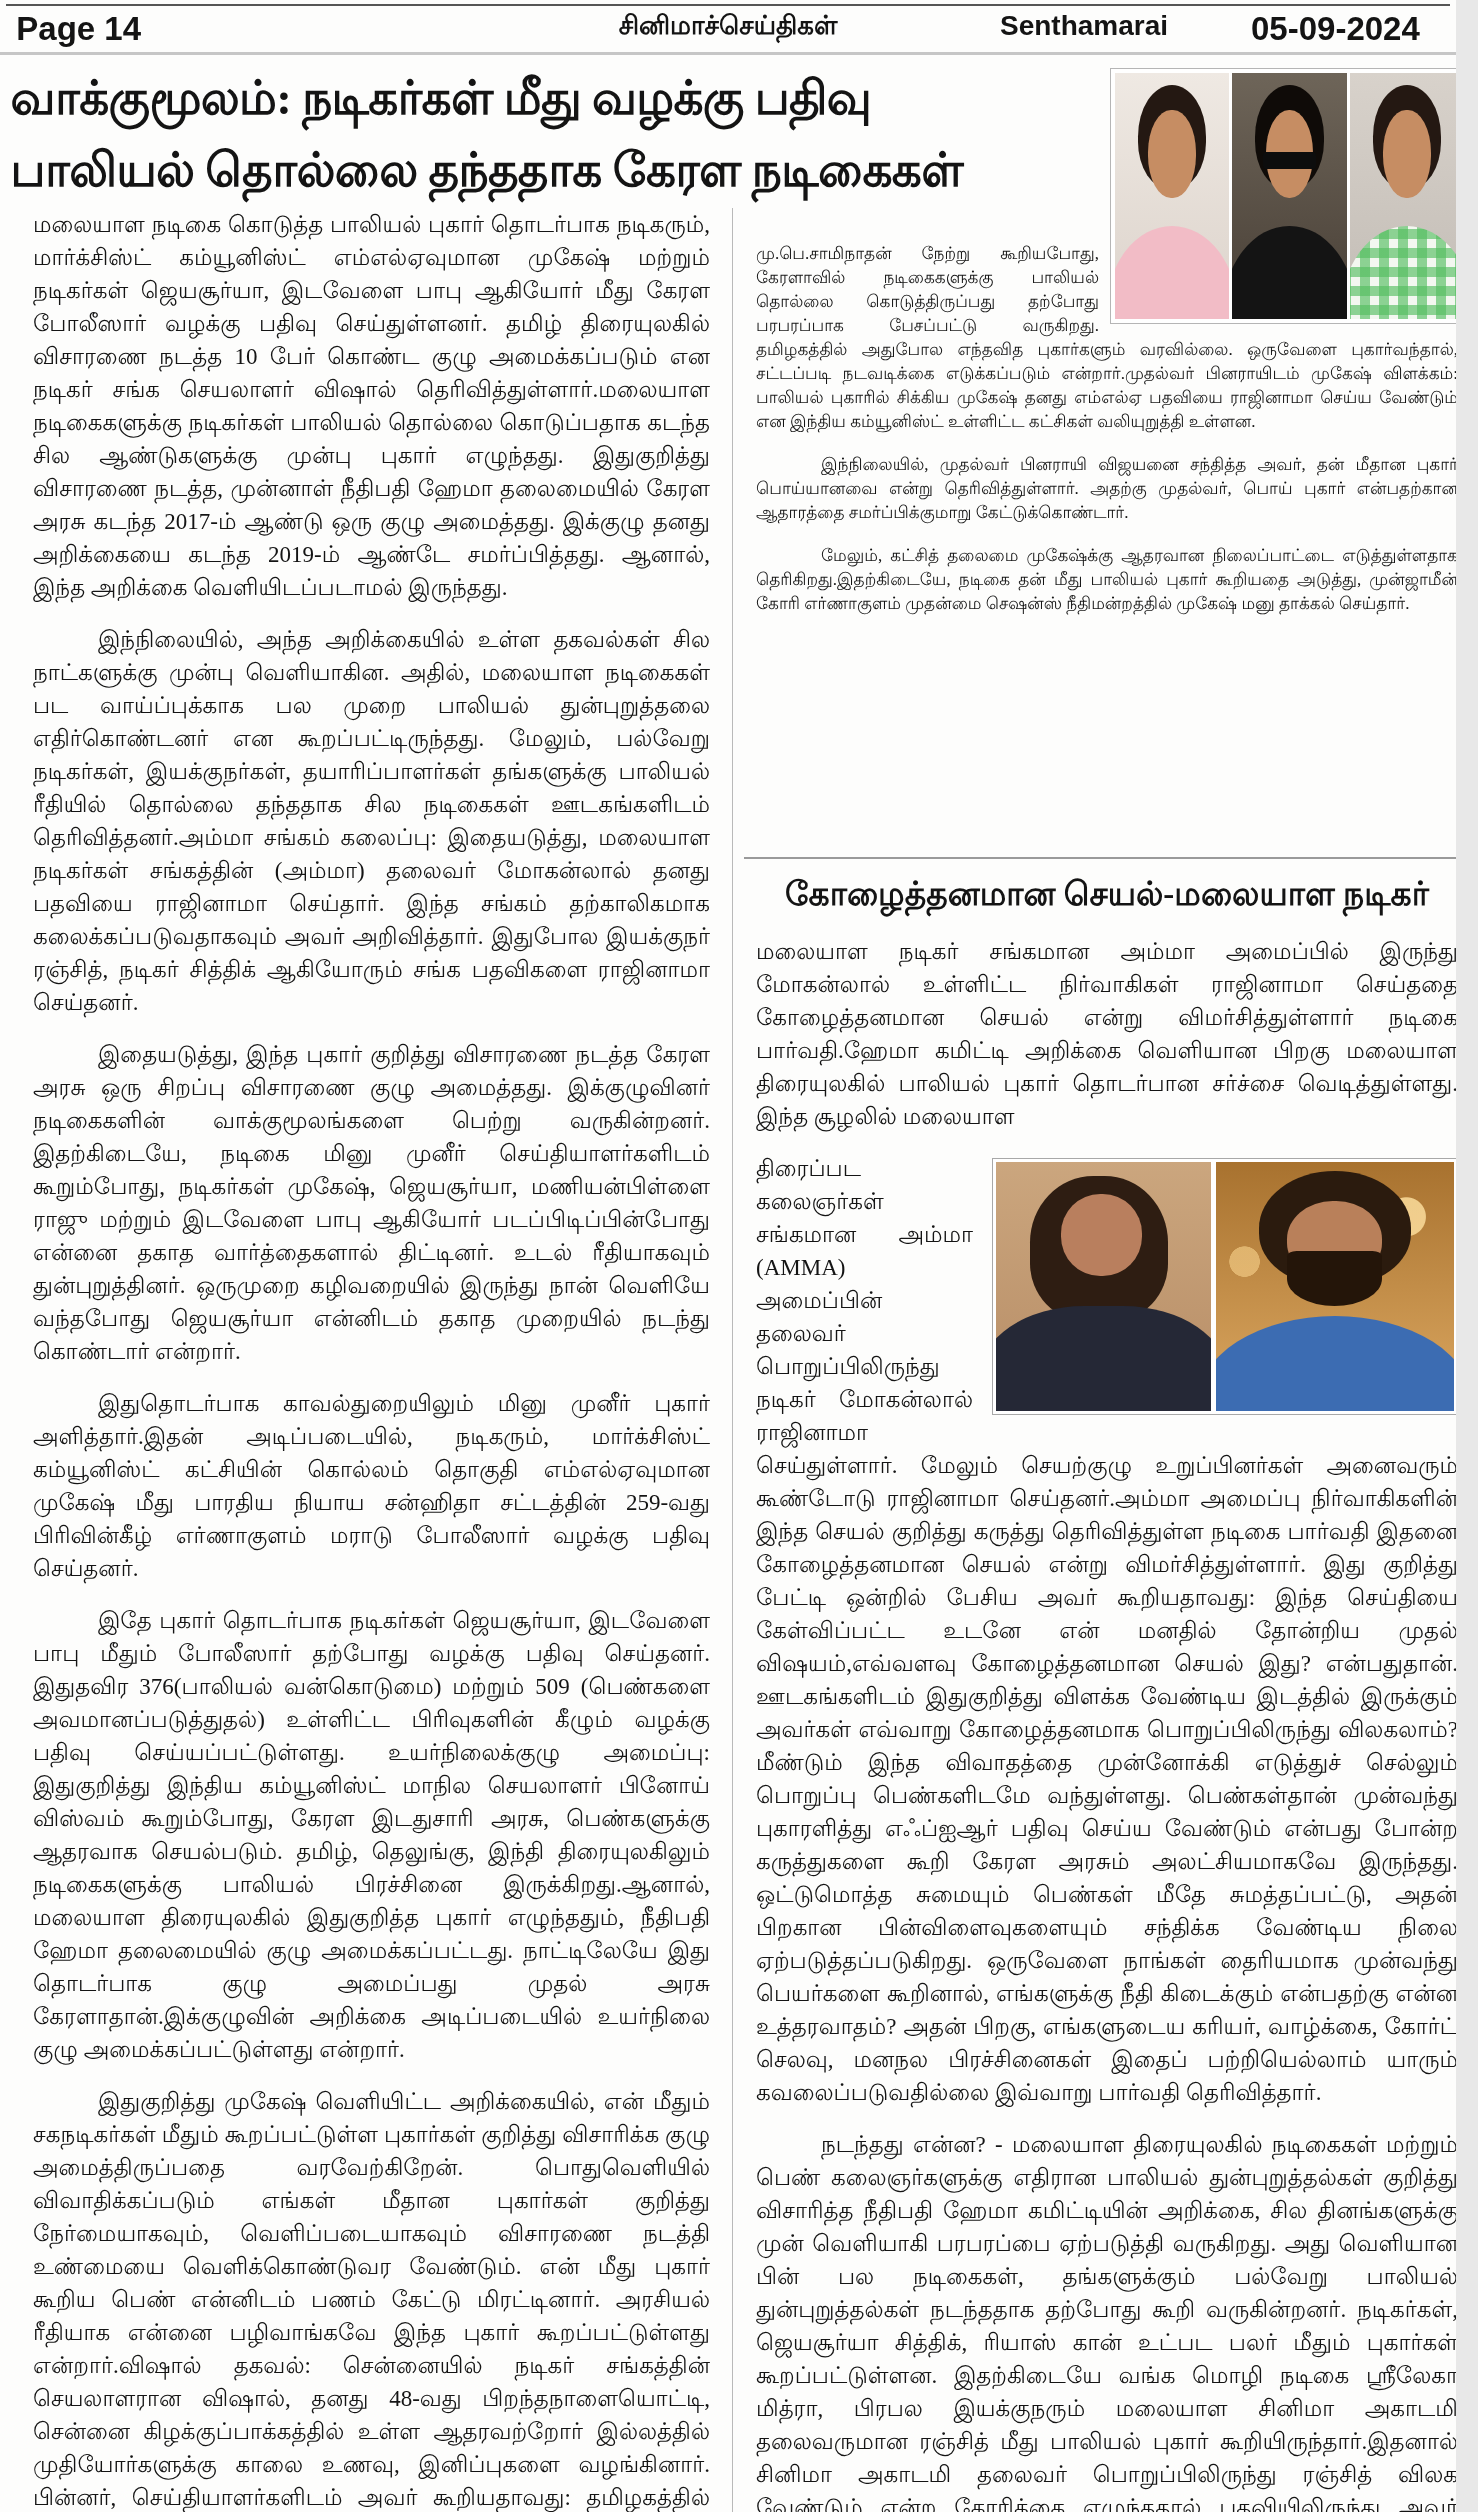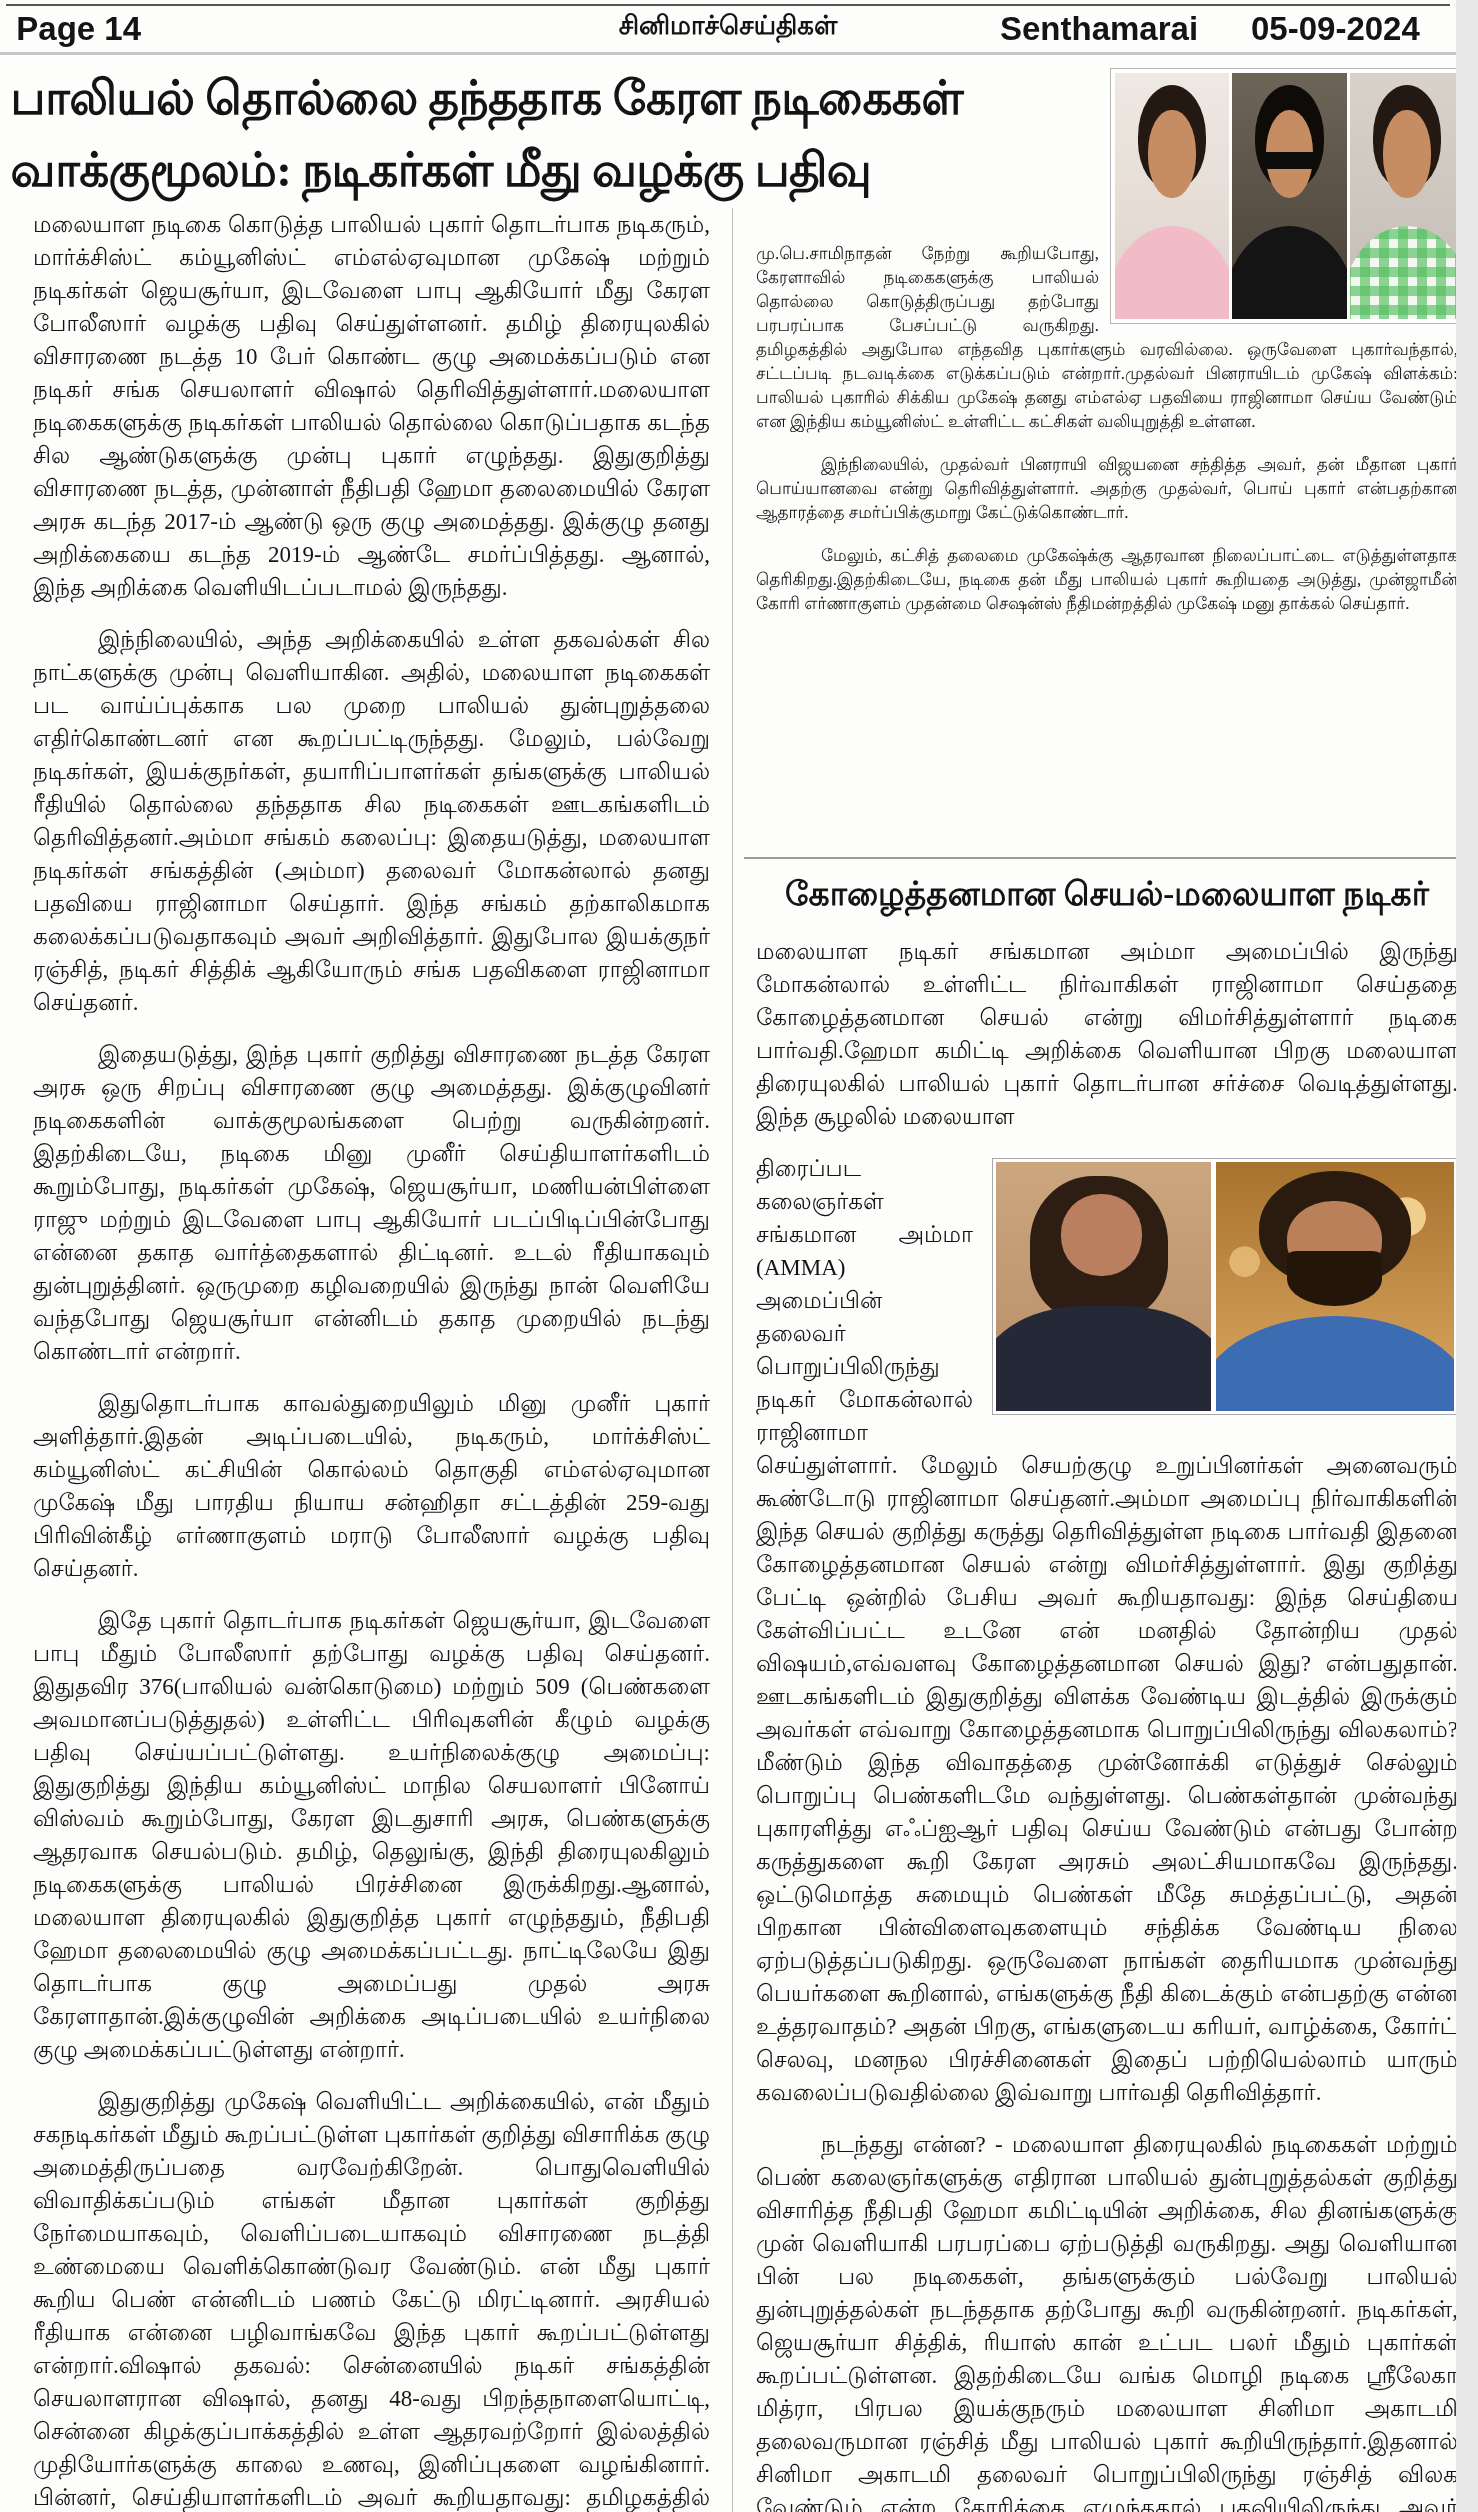--- a/index.html
+++ b/index.html
@@ -6,21 +6,21 @@
   .page{position:relative;width:1456px;height:2512px;background:#fdfdfc;overflow:hidden;
         font-family:"Liberation Serif","DejaVu Serif",serif;color:#141414;}
   
   .rule-top{position:absolute;left:6px;right:6px;top:4.4px;height:1.5px;background:#555;}
   .rule-head{position:absolute;left:0;right:0;top:52px;height:3px;background:#c6c6c6;}
   .hdr{position:absolute;top:10.4px;font-family:"Liberation Sans","DejaVu Sans",sans-serif;
        font-weight:bold;white-space:nowrap;}
   .hdr.pg{left:16.3px;font-size:33px;}
   .hdr.sec{left:50%;transform:translateX(-50%);font-size:26px;font-weight:600;
            font-family:Liberation Sans, sans-serif;}
-  .hdr.brand{left:1000px;font-size:33px;}
+  .hdr.brand{left:1000px;font-size:28px;}
   .hdr.date{left:1251px;font-size:33px;}
   
   .h1box{position:absolute;left:10.4px;top:62px;width:1093px;font-size:47px;line-height:72px;
          font-weight:bold;letter-spacing:-0.7px;}
   .h1box div{white-space:nowrap;}
   
   .strip{position:absolute;left:1110px;top:68px;width:359px;height:256px;background:#fff;
          border:0.7px solid #b5b5b5;padding:3.7px;display:flex;gap:3.7px;box-sizing:border-box;}
   .por{position:relative;flex:1;overflow:hidden;}
   .por .hair{position:absolute;top:5%;left:20%;width:60%;height:42%;background:#241812;
@@ -74,22 +74,22 @@
 
 <div class="page">
   <div class="rule-top"></div>
   <div class="hdr pg">Page 14</div>
   <div class="hdr sec">சினிமாச்செய்திகள்</div>
   <div class="hdr brand">Senthamarai</div>
   <div class="hdr date">05-09-2024</div>
   <div class="rule-head"></div>
 
   <div class="h1box">
+    <div>வாக்குமூலம்: நடிகர்கள் மீது வழக்கு பதிவு</div>
     <div>பாலியல் தொல்லை தந்ததாக கேரள நடிகைகள்</div>
-    <div>வாக்குமூலம்: நடிகர்கள் மீது வழக்கு பதிவு</div>
   </div>
 
   <div class="strip">
     <div class="por p-pink">
       <div class="hair"></div>
       <div class="face"></div>
       <div class="shirt"></div>
     </div>
     <div class="por p-black">
       <div class="hair"></div>

